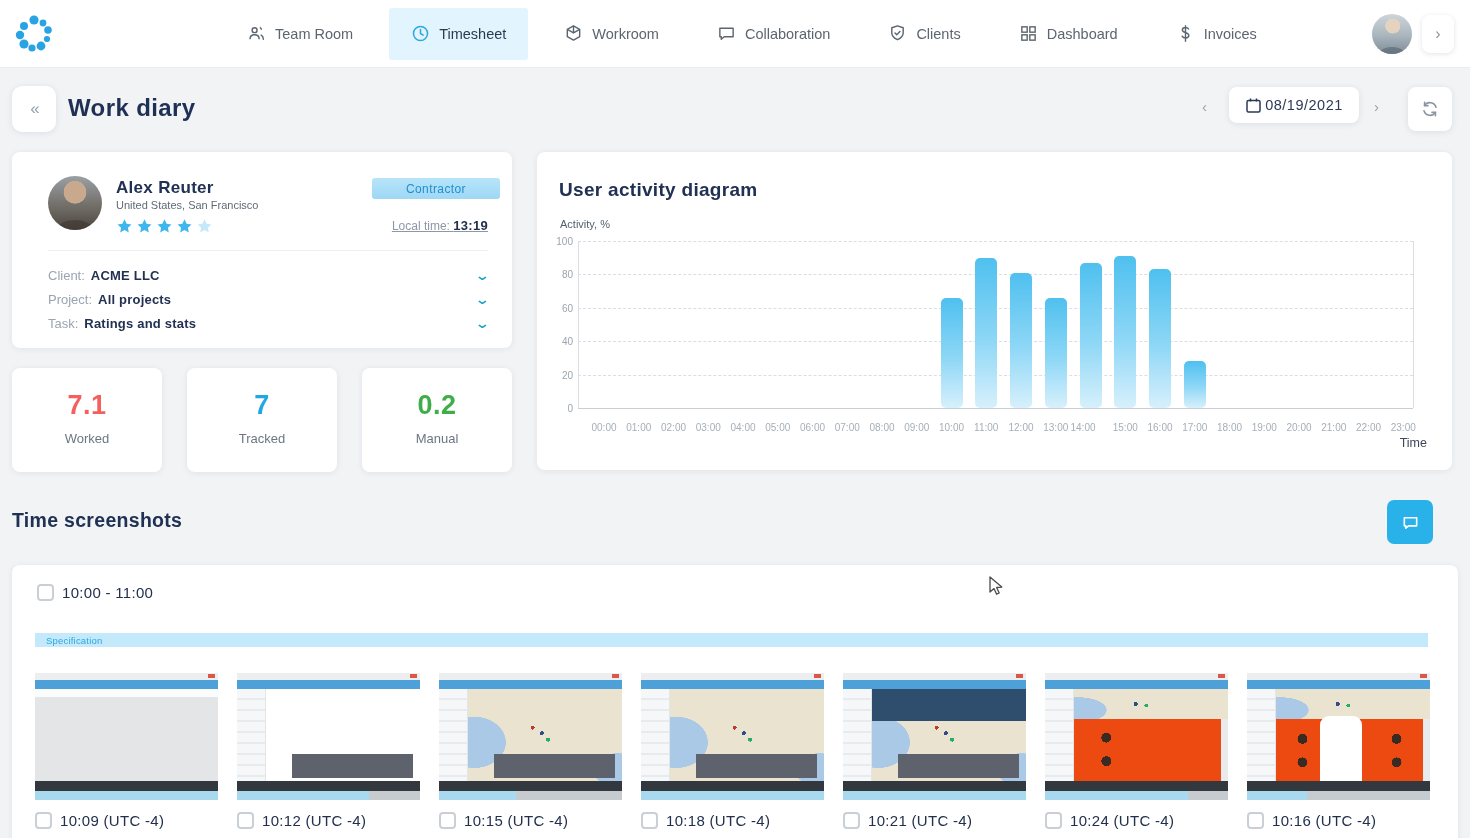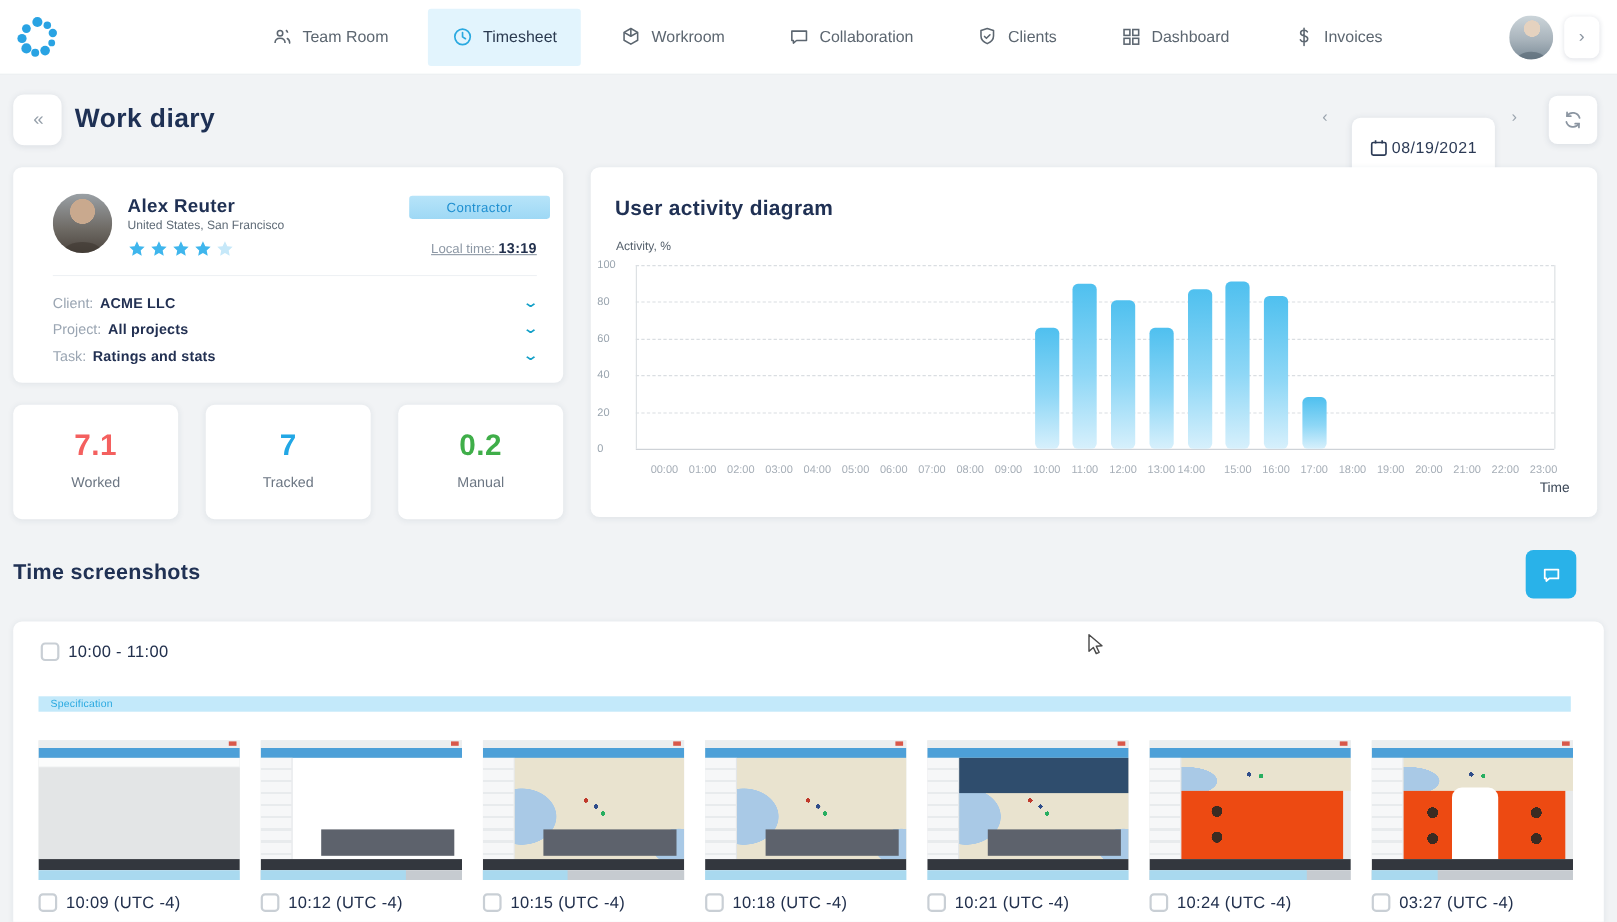--- a/index.html
+++ b/index.html
@@ -18,21 +18,21 @@
     background: radial-gradient(circle at 52% 30%, #e5d2bf 0 21%, rgba(0,0,0,0) 22%),
                 linear-gradient(180deg,#ccd5da 0%, #a9b4bc 55%, #7d8d99 100%); }
   .avatar-sm svg, .avatar-lg svg { position:absolute; bottom:-2px; left:0; width:100%; }
   .nav-next { width:32px; height:38px; background:#fff; border-radius:8px; box-shadow:0 1px 5px rgba(40,60,90,.14); display:flex; align-items:center; justify-content:center; color:#8b95a1; font-size:16px; cursor:pointer; }
 
   
   .page-head { position:absolute; top:86px; left:0; width:1470px; height:46px; }
   .back-btn { position:absolute; left:12px; top:0; width:44px; height:46px; background:#fff; border-radius:10px; box-shadow:0 1px 6px rgba(40,60,90,.10); display:flex; align-items:center; justify-content:center; color:#97a1ab; font-size:17px; letter-spacing:-2px; cursor:pointer; }
   .page-title { position:absolute; left:68px; top:8px; font-size:24px; font-weight:bold; color:#1e3054; letter-spacing:.4px; }
   .date-prev { position:absolute; left:1202px; top:12px; color:#9aa3ad; font-size:15px; cursor:pointer; }
-  .date-box { position:absolute; left:1229px; top:1px; width:130px; height:55px; background:#fff; border-radius:8px; box-shadow:0 1px 6px rgba(40,60,90,.10); display:flex; align-items:center; justify-content:center; gap:3px; cursor:pointer;margin-top:20px; }
+  .date-box { position:absolute; left:1229px; top:1px; width:130px; height:36px; background:#fff; border-radius:8px; box-shadow:0 1px 6px rgba(40,60,90,.10); display:flex; align-items:center; justify-content:center; gap:3px; cursor:pointer; }
   .date-box svg { width:17px; height:17px; }
   .date-text { font-size:14.5px; color:#2b3a55; letter-spacing:.5px; }
   .date-next { position:absolute; left:1374px; top:12px; color:#9aa3ad; font-size:15px; cursor:pointer; }
   .refresh-btn { position:absolute; left:1408px; top:1px; width:44px; height:44px; background:#fff; border-radius:8px; box-shadow:0 1px 6px rgba(40,60,90,.10); display:flex; align-items:center; justify-content:center; cursor:pointer; }
 
   .card { background:#fff; border-radius:8px; box-shadow:0 1px 6px rgba(40,60,90,.08); position:absolute; }
 
   
   .profile-card { left:12px; top:152px; width:500px; height:196px; }
   .avatar-lg { position:absolute; left:36px; top:24px; width:54px; height:54px; border-radius:50%; overflow:hidden;
@@ -57,21 +57,21 @@
   .stat-lbl { margin-top:10px; font-size:13px; color:#6c7683; }
 
   
   .chart-card { left:537px; top:152px; width:915px; height:318px; }
   .chart-title { position:absolute; left:22px; top:27px; font-size:19px; font-weight:bold; color:#203154; letter-spacing:.3px; }
   .chart-ylab { position:absolute; left:23px; top:66px; font-size:11px; color:#55606c; }
   .plot { position:absolute; inset:0; }
   .gridline { position:absolute; left:41px; width:835px; height:0; border-top:1px dashed #dadee2; }
   .gridline.zero { border-top:1px solid #c9ced3; }
   .vline { position:absolute; top:89px; height:167px; width:0; border-left:1px solid #dadee2; }
-  .ytick { position:absolute; width:30px; text-align:left; font-size:10px; color:#9aa5af; left:6px; }
+  .ytick { position:absolute; width:30px; text-align:right; font-size:10px; color:#9aa5af; left:6px; }
   .bar { position:absolute; width:22px; border-radius:5px; background:linear-gradient(180deg,#4fc0ef 0%, #8ed7f6 55%, #d7f0fc 100%); }
   .xtick { position:absolute; width:42px; text-align:center; font-size:10px; color:#a6aeb7; top:270px; }
   .xlab { position:absolute; right:25px; top:284px; font-size:12.5px; color:#3c4858; }
 
   
   .shots-title { position:absolute; left:12px; top:509px; font-size:19.5px; font-weight:bold; color:#203154; letter-spacing:.3px; }
   .comment-btn { position:absolute; left:1387px; top:500px; width:46px; height:44px; border-radius:7px; background:#29b2e9; display:flex; align-items:center; justify-content:center; cursor:pointer; }
   .shots-card { left:12px; top:565px; width:1446px; height:300px; border-radius:8px 8px 0 0; }
   .cbx { width:17px; height:17px; border:2px solid #c9cfd5; border-radius:4px; background:#fff; flex:0 0 auto; cursor:pointer; }
   .group-row { position:absolute; left:25px; top:19px; display:flex; align-items:center; gap:8px; font-size:15px; color:#22304d; letter-spacing:.3px; }
@@ -471,21 +471,21 @@
           <div class="s-mapstrip"></div>
           <div class="s-orange dots2"></div>
           <div class="s-phone"></div>
           <div class="s-task"></div>
         </div>
        <div class="progress">
           <span class="fill" style="width:33%"></span>
         </div>
        <div class="tile-label">
          <span class="cbx"></span>
-         <span>03:27 (UTC -4)</span>
+         <span>10:16 (UTC -4)</span>
        </div>
      </div>
     </div>
 </div>
 
 <svg class="cursor" width="19" height="21" viewBox="0 0 19 21">
   <path d="M2 1l0 15 4-3.4 2.6 5.6 2.6-1.2-2.6-5.5 5.2-.4z" fill="#fdfdfd" stroke="#4a4a4a" stroke-width="1.3" stroke-linejoin="round"></path>
 </svg>
 
 </body></html>

